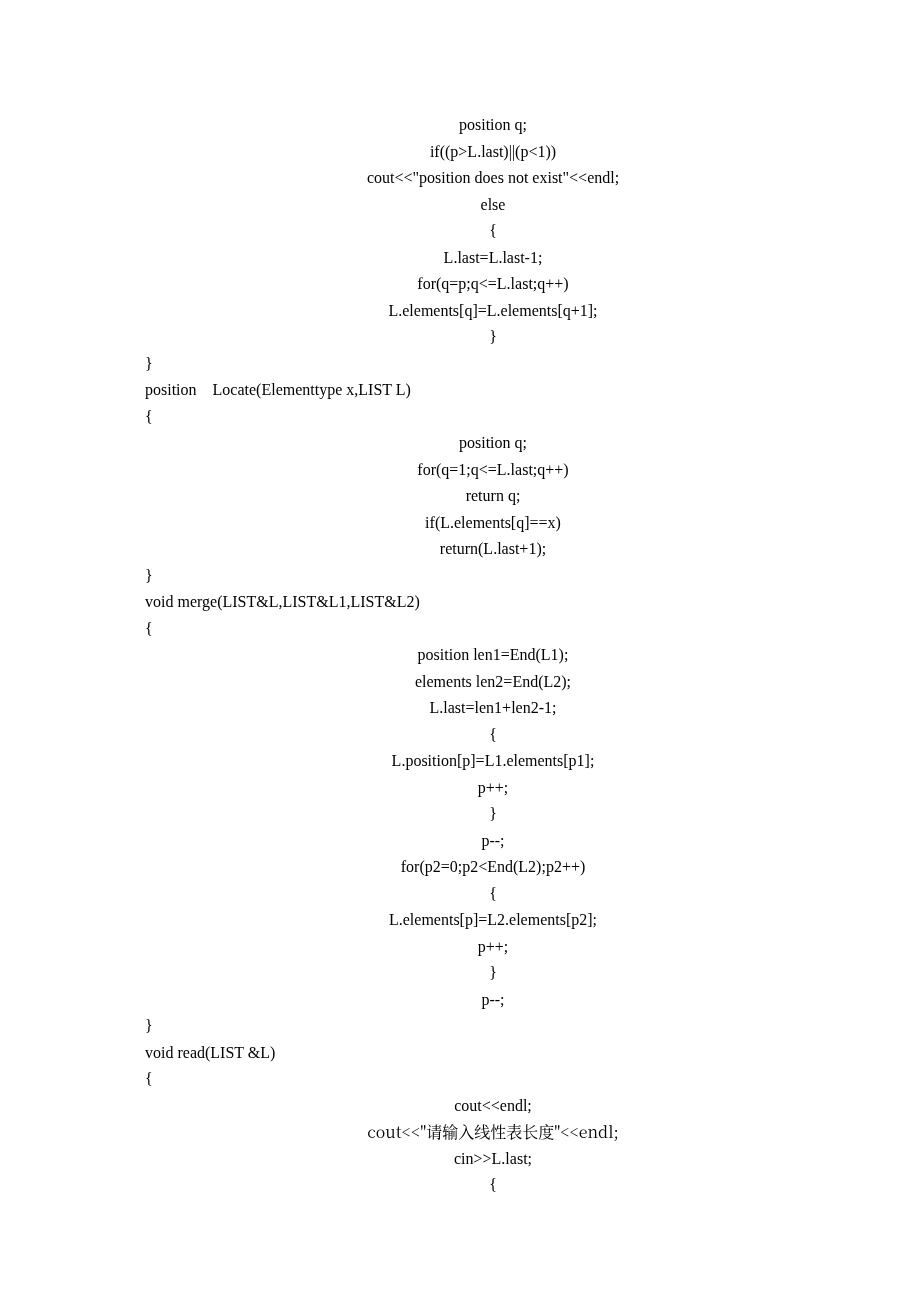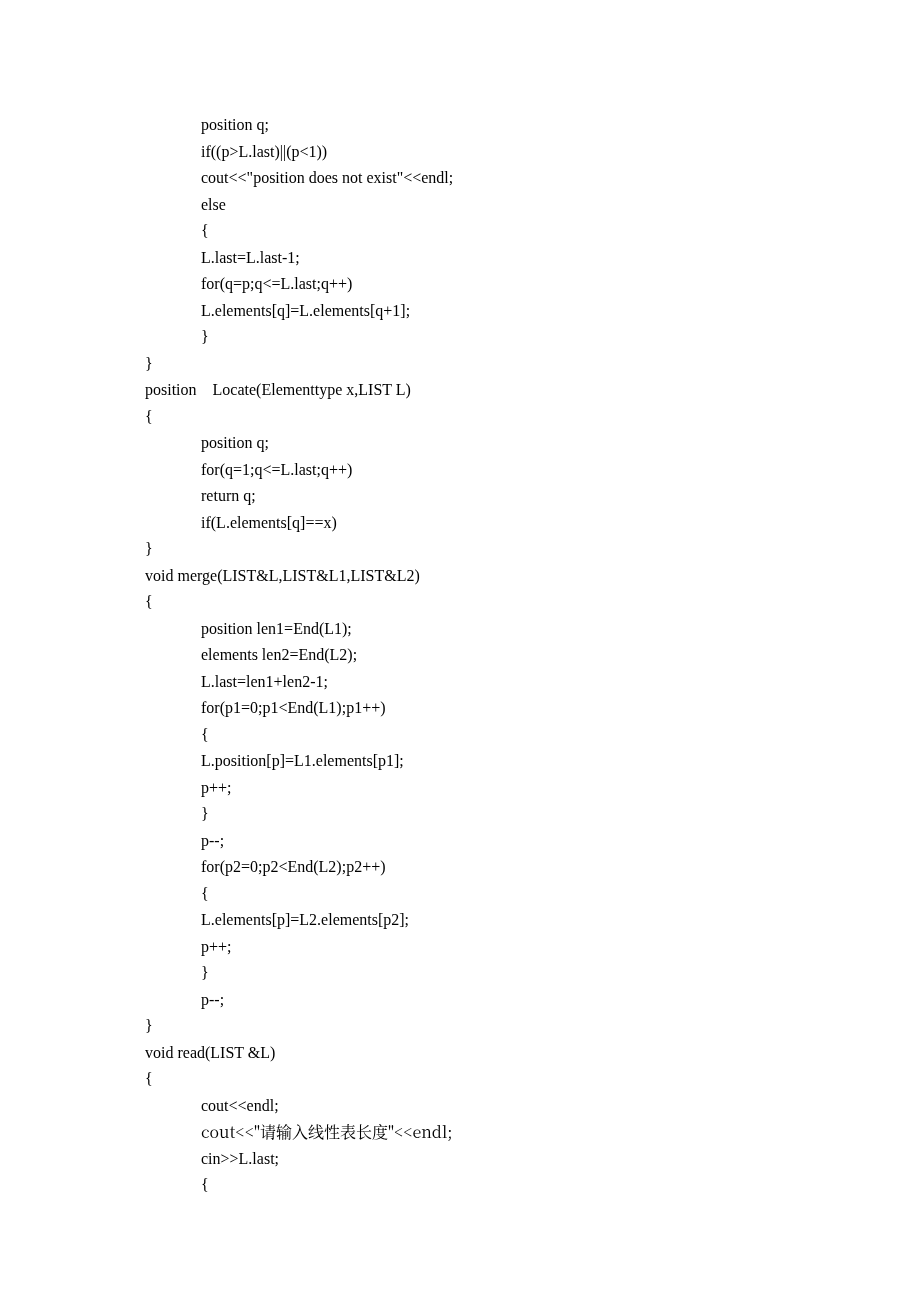--- a/index.html
+++ b/index.html
@@ -19,21 +19,21 @@
     position: absolute;
     left: 145px;
     top: 112px;
     width: 640px;
   }
   .line {
     white-space: pre;
     line-height: 26.5px;
     font-family: "Times New Roman", Times, serif;
   }
-  .indent1 { padding-left: 56px; }
+  .indent1 { padding-left: 56px; text-align: center; }
   .indent0 { padding-left: 0; }
   .cjk {
     font-family: "SimSun", "Songti SC", "Noto Serif CJK SC", serif;
   }
 </style>
 </head>
 <body>
 
 <div class="page">
   <div id="code-container">
@@ -46,27 +46,27 @@
       <div class="line indent1">for(q=p;q&lt;=L.last;q++)</div>
       <div class="line indent1">L.elements[q]=L.elements[q+1];</div>
       <div class="line indent1">}</div>
       <div class="line indent0">}</div>
       <div class="line indent0">position    Locate(Elementtype x,LIST L)</div>
       <div class="line indent0">{</div>
       <div class="line indent1">position q;</div>
       <div class="line indent1">for(q=1;q&lt;=L.last;q++)</div>
       <div class="line indent1">return q;</div>
       <div class="line indent1">if(L.elements[q]==x)</div>
+      <div class="line indent1">return(L.last+1);</div>
       <div class="line indent0">}</div>
       <div class="line indent0">void merge(LIST&amp;L,LIST&amp;L1,LIST&amp;L2)</div>
       <div class="line indent0">{</div>
       <div class="line indent1">position len1=End(L1);</div>
       <div class="line indent1">elements len2=End(L2);</div>
       <div class="line indent1">L.last=len1+len2-1;</div>
-      <div class="line indent1">for(p1=0;p1&lt;End(L1);p1++)</div>
       <div class="line indent1">{</div>
       <div class="line indent1">L.position[p]=L1.elements[p1];</div>
       <div class="line indent1">p++;</div>
       <div class="line indent1">}</div>
       <div class="line indent1">p--;</div>
       <div class="line indent1">for(p2=0;p2&lt;End(L2);p2++)</div>
       <div class="line indent1">{</div>
       <div class="line indent1">L.elements[p]=L2.elements[p2];</div>
       <div class="line indent1">p++;</div>
       <div class="line indent1">}</div>

